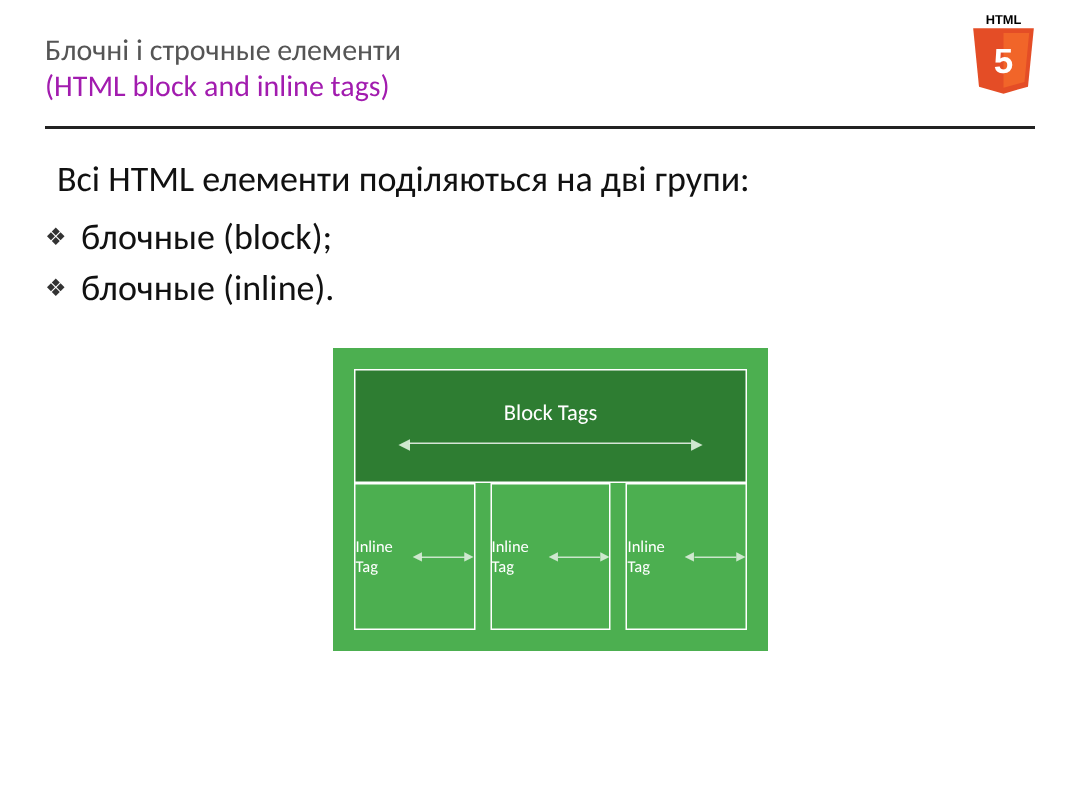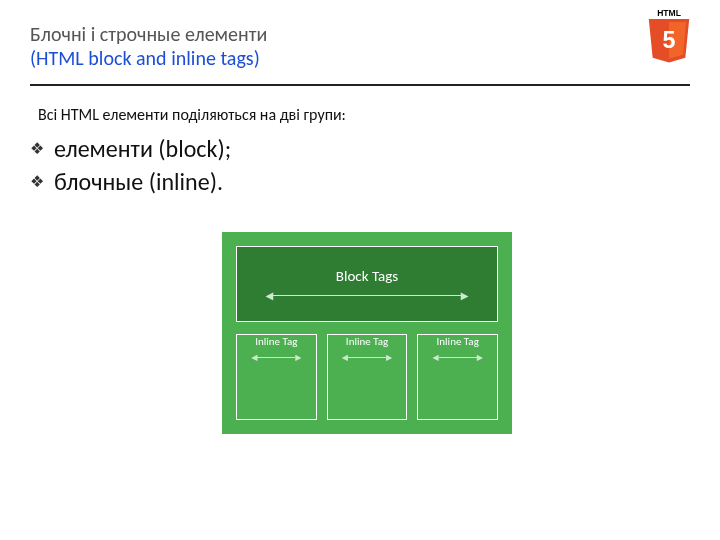--- a/index.html
+++ b/index.html
@@ -15,40 +15,40 @@
       padding: 22px 30px 10px 30px;
       position: relative;
     }
     .title-line1 {
       font-size: 20px;
       color: #555;
       line-height: 1.2;
     }
     .title-line2 {
       font-size: 20px;
-      color: #1d4ed8;
+      color: #a21caf;
       line-height: 1.2;
     }
     .html5-logo {
       position: absolute;
       right: 26px;
       top: 8px;
       width: 50px;
       height: 56px;
     }
     .hr {
       margin: 4px 30px 0 30px;
       height: 2px;
       background: #222;
     }
     .content {
       padding: 18px 30px 0 30px;
     }
     .intro {
-      font-size: 16px;
+      font-size: 24px;
       color: #111;
       line-height: 1.35;
       margin-left: 8px;
       margin-bottom: 6px;
     }
     .bullet-row {
       display: flex;
       align-items: flex-start;
       font-size: 24px;
       color: #111;
@@ -68,21 +68,20 @@
       width: 290px;
       height: 202px;
     }
     .diagram {
       width: 100%;
       height: 100%;
       background: #4CAF50;
       padding: 14px;
       display: flex;
       flex-direction: column;
-      gap: 12px;
     }
     .block-tags {
       background: #2E7D32;
       border: 1px solid #fff;
       color: #fff;
       display: flex;
       flex-direction: column;
       align-items: center;
       justify-content: center;
       height: 76px;
@@ -109,21 +108,21 @@
     .inline-row {
       display: flex;
       gap: 10px;
       flex: 1;
     }
     .inline-tag {
       flex: 1;
       border: 1px solid #fff;
       color: #fff;
       display: flex;
-      flex-direction: column;
+      flex-direction: row;
       align-items: center;
       justify-content: flex-start;
       gap: 4px;
     }
     .inline-label {
       font-size: 11px;
     }
     .inline-tag .ar-small {
       width: 64%;
       display: flex;
@@ -156,21 +155,21 @@
   </div>
 </div>
 
 <div class="hr"></div>
 
 <div class="content">
   <div class="intro">  Всі HTML елементи поділяються на дві групи:</div>
 
   <div class="bullet-row">
     <div class="bullet-glyph">❖</div>
-    <div>елементи (block);</div>
+    <div>блочные (block);</div>
   </div>
   <div class="bullet-row">
     <div class="bullet-glyph">❖</div>
     <div>блочные (inline).</div>
   </div>
 </div>
 
 <div class="diagram-wrap">
   <div class="diagram">
     <div class="block-tags">

